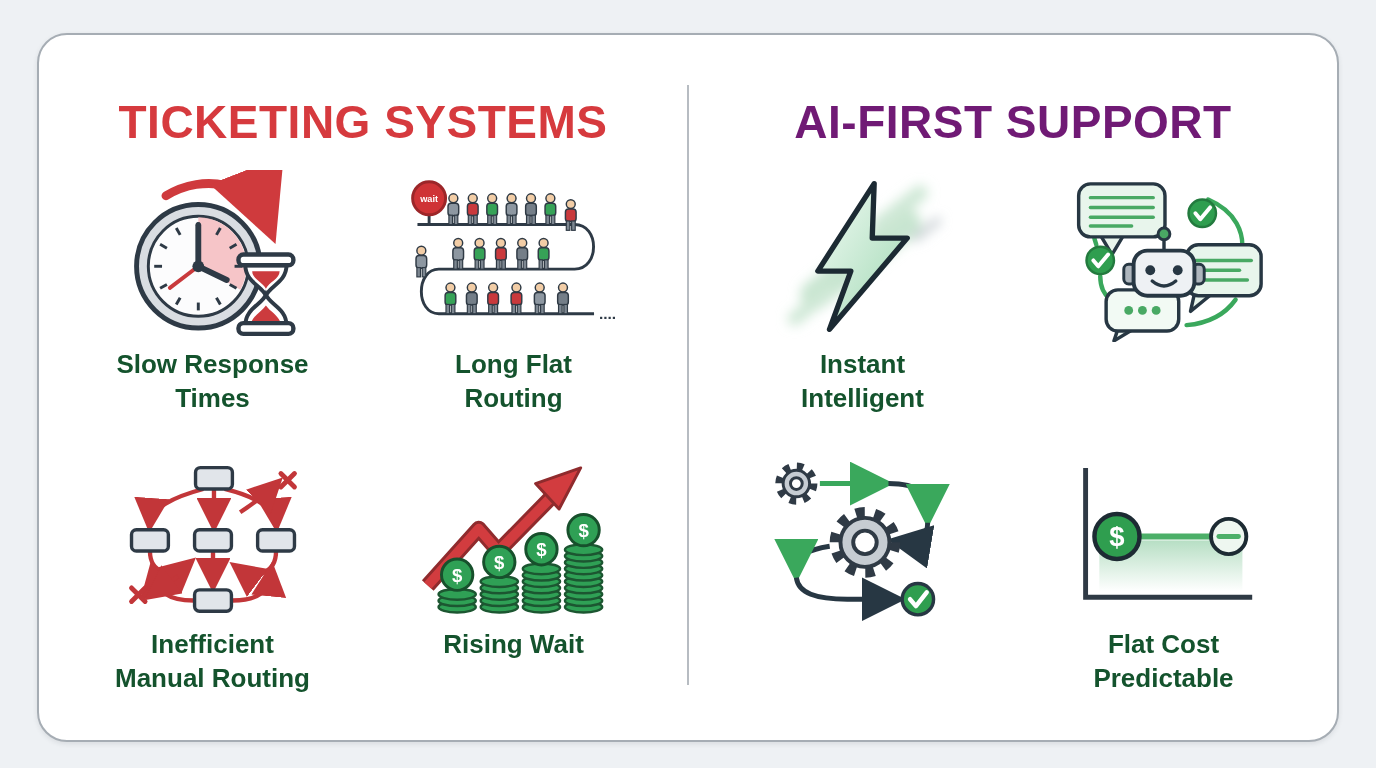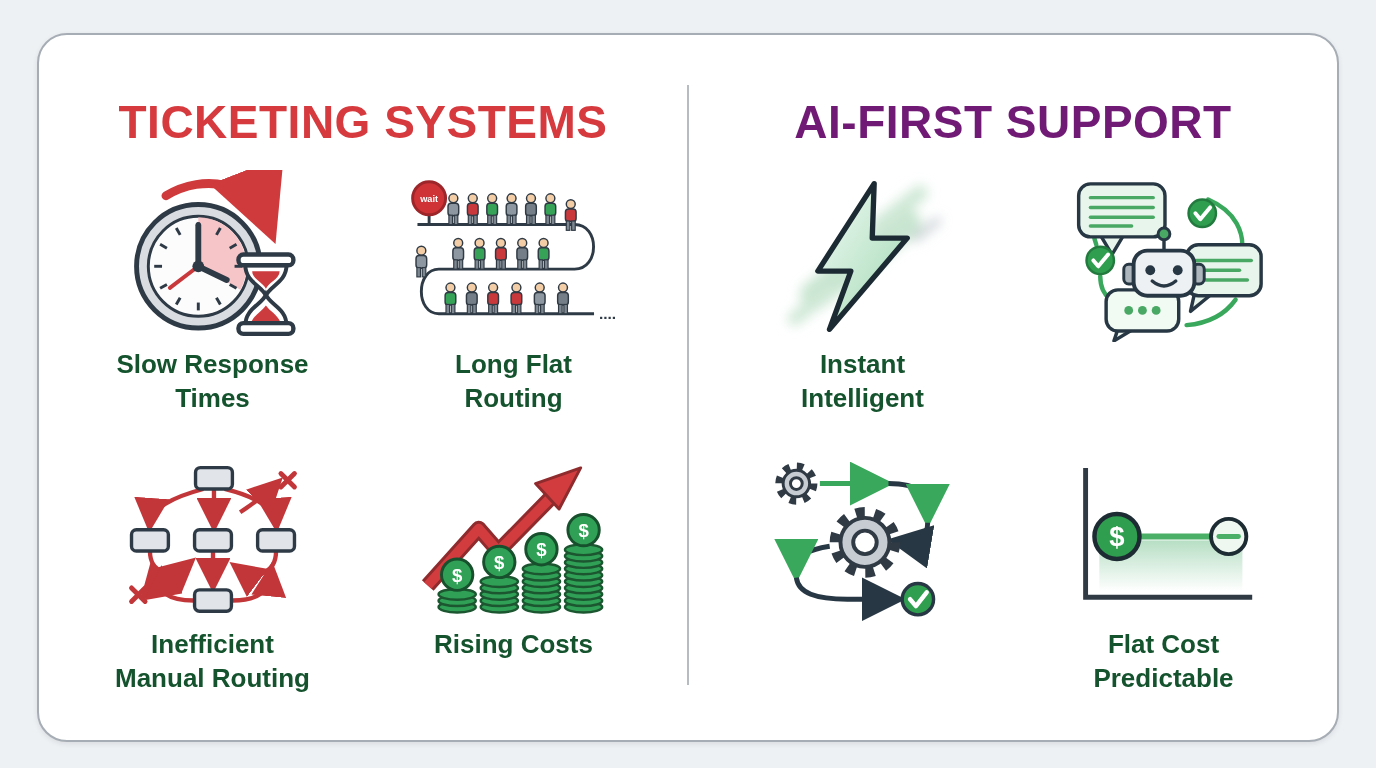--- a/index.html
+++ b/index.html
@@ -219,21 +219,21 @@
               <circle cx="128" cy="101" r="16" fill="#2fa055" stroke="#17502c" stroke-width="3"></circle>
               <circle cx="171" cy="81.5" r="16" fill="#2fa055" stroke="#17502c" stroke-width="3"></circle>
               <text x="42" y="134" font-size="19" font-weight="bold" fill="#ffffff" text-anchor="middle">$</text>
               <text x="85" y="121" font-size="19" font-weight="bold" fill="#ffffff" text-anchor="middle">$</text>
               <text x="128" y="108" font-size="19" font-weight="bold" fill="#ffffff" text-anchor="middle">$</text>
               <text x="171" y="88.5" font-size="19" font-weight="bold" fill="#ffffff" text-anchor="middle">$</text>
             </g>
           </svg>
         </div>
         <div class="feature-label">
-          <span>Rising Costs</span>
+          <span>Rising Wait</span>
         </div>
       </div>
 
     </div>
   </div>
 
   <div class="divider"></div>
 
   <div class="panel">
     <div class="panel-title green">AI-FIRST SUPPORT</div>

